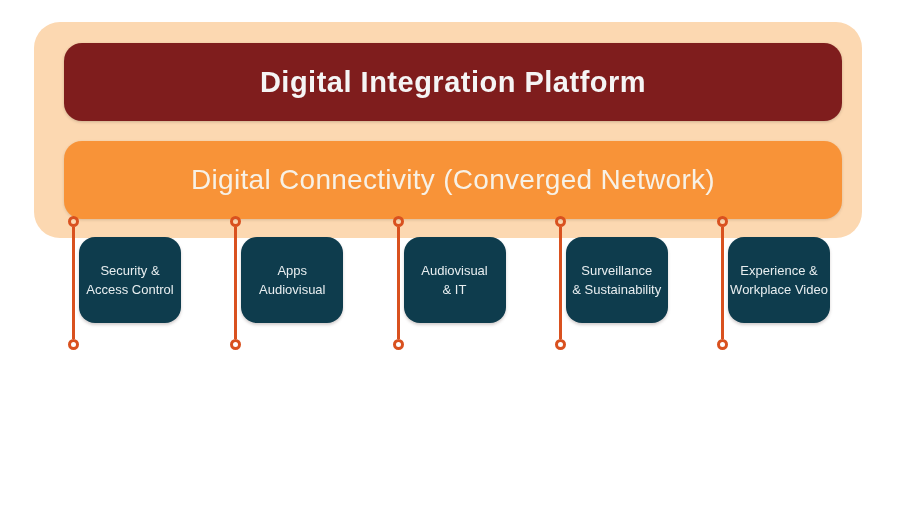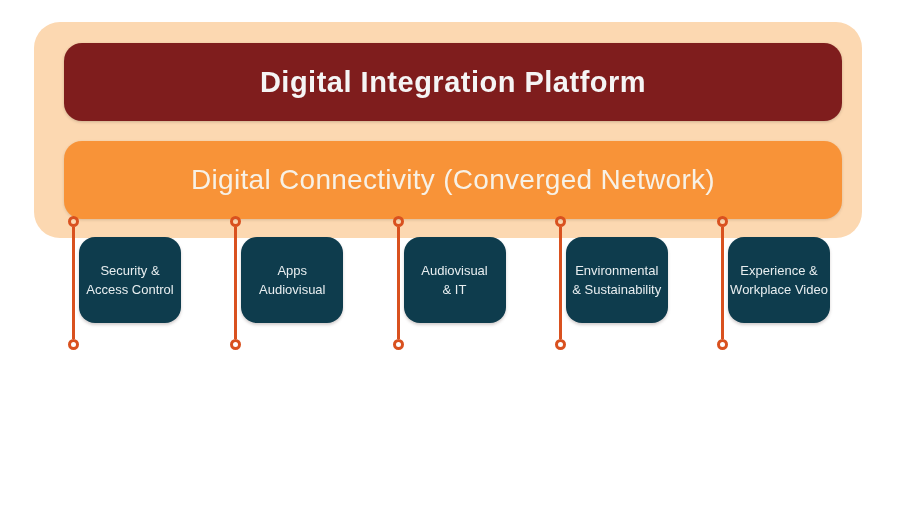--- a/index.html
+++ b/index.html
@@ -175,21 +175,21 @@
       </div>
     </div>
 
     <div class="node-col">
       <div class="connector">
         <div class="ring"></div>
         <div class="stem"></div>
         <div class="ring"></div>
       </div>
       <div class="node-box">
-        <span class="line">Environmental</span>
+        <span class="line">Surveillance</span>
         <span class="line">&amp; Sustainability</span>
       </div>
     </div>
 
     <div class="node-col">
       <div class="connector">
         <div class="ring"></div>
         <div class="stem"></div>
         <div class="ring"></div>
       </div>

